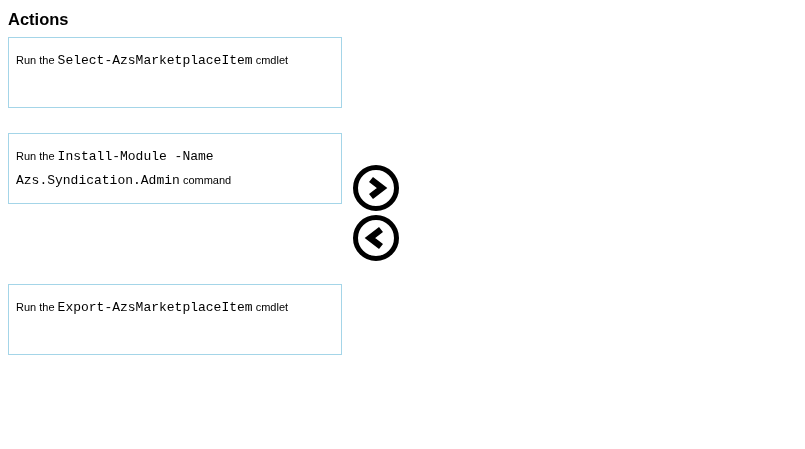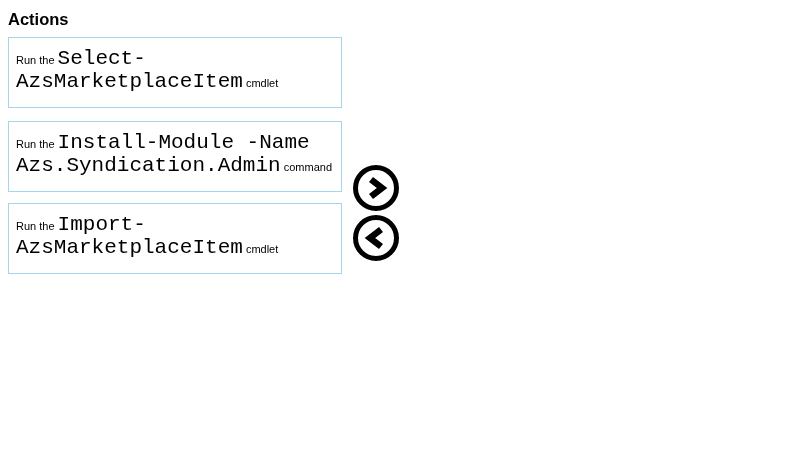--- a/index.html
+++ b/index.html
@@ -28,21 +28,21 @@
     width: 334px;
     height: 71px;
     box-sizing: border-box;
     border: 1px solid #a4d5e8;
     background: #ffffff;
     padding: 10px 3px 8px 7px;
     line-height: 22px;
     cursor: default;
   }
   .sans { font-family: "Liberation Sans", sans-serif; font-size: 11px; color: #000000; }
-  .mono { font-family: "Liberation Mono", monospace; font-size: 21px; color: #000000; }
+  .mono { font-family: "Liberation Mono", monospace; font-size: 13px; color: #000000; }
   .circle-btn {
     position: absolute;
     width: 46px;
     height: 46px;
     box-sizing: border-box;
     border: 5px solid #000000;
     border-radius: 50%;
     background: #ffffff;
     padding: 0;
     display: flex;
@@ -67,28 +67,28 @@
 <body>
 
 <div class="canvas">
 
   <div class="hdr actions-hdr">Actions</div>
 
   <div class="action-box" style="top:37px">
     <span class="sans">Run the </span><span class="mono">Select-AzsMarketplaceItem</span><span class="sans"> cmdlet</span>
   </div>
 
-  <div class="action-box" style="top:121px">
+  <div class="action-box" style="top:133px">
     <span class="sans">Run the </span><span class="mono">Install-Module -Name Azs.Syndication.Admin</span><span class="sans"> command</span>
   </div>
 
-  <div class="action-box" style="top:203px">
-    <span class="sans">Run the </span><span class="mono">Import-AzsMarketplaceItem</span><span class="sans"> cmdlet</span>
+
+  <div class="action-box" style="top:284px">
+    <span class="sans">Run the </span><span class="mono">Export-AzsMarketplaceItem</span><span class="sans"> cmdlet</span>
   </div>
-
 
 
   <button class="circle-btn btn-right">
     <svg viewBox="0 0 36 36" aria-hidden="true">
       <polyline points="13,9.5 24,18 13,26.5"></polyline>
     </svg>
   </button>
 
   <button class="circle-btn btn-left">
     <svg viewBox="0 0 36 36" aria-hidden="true">

